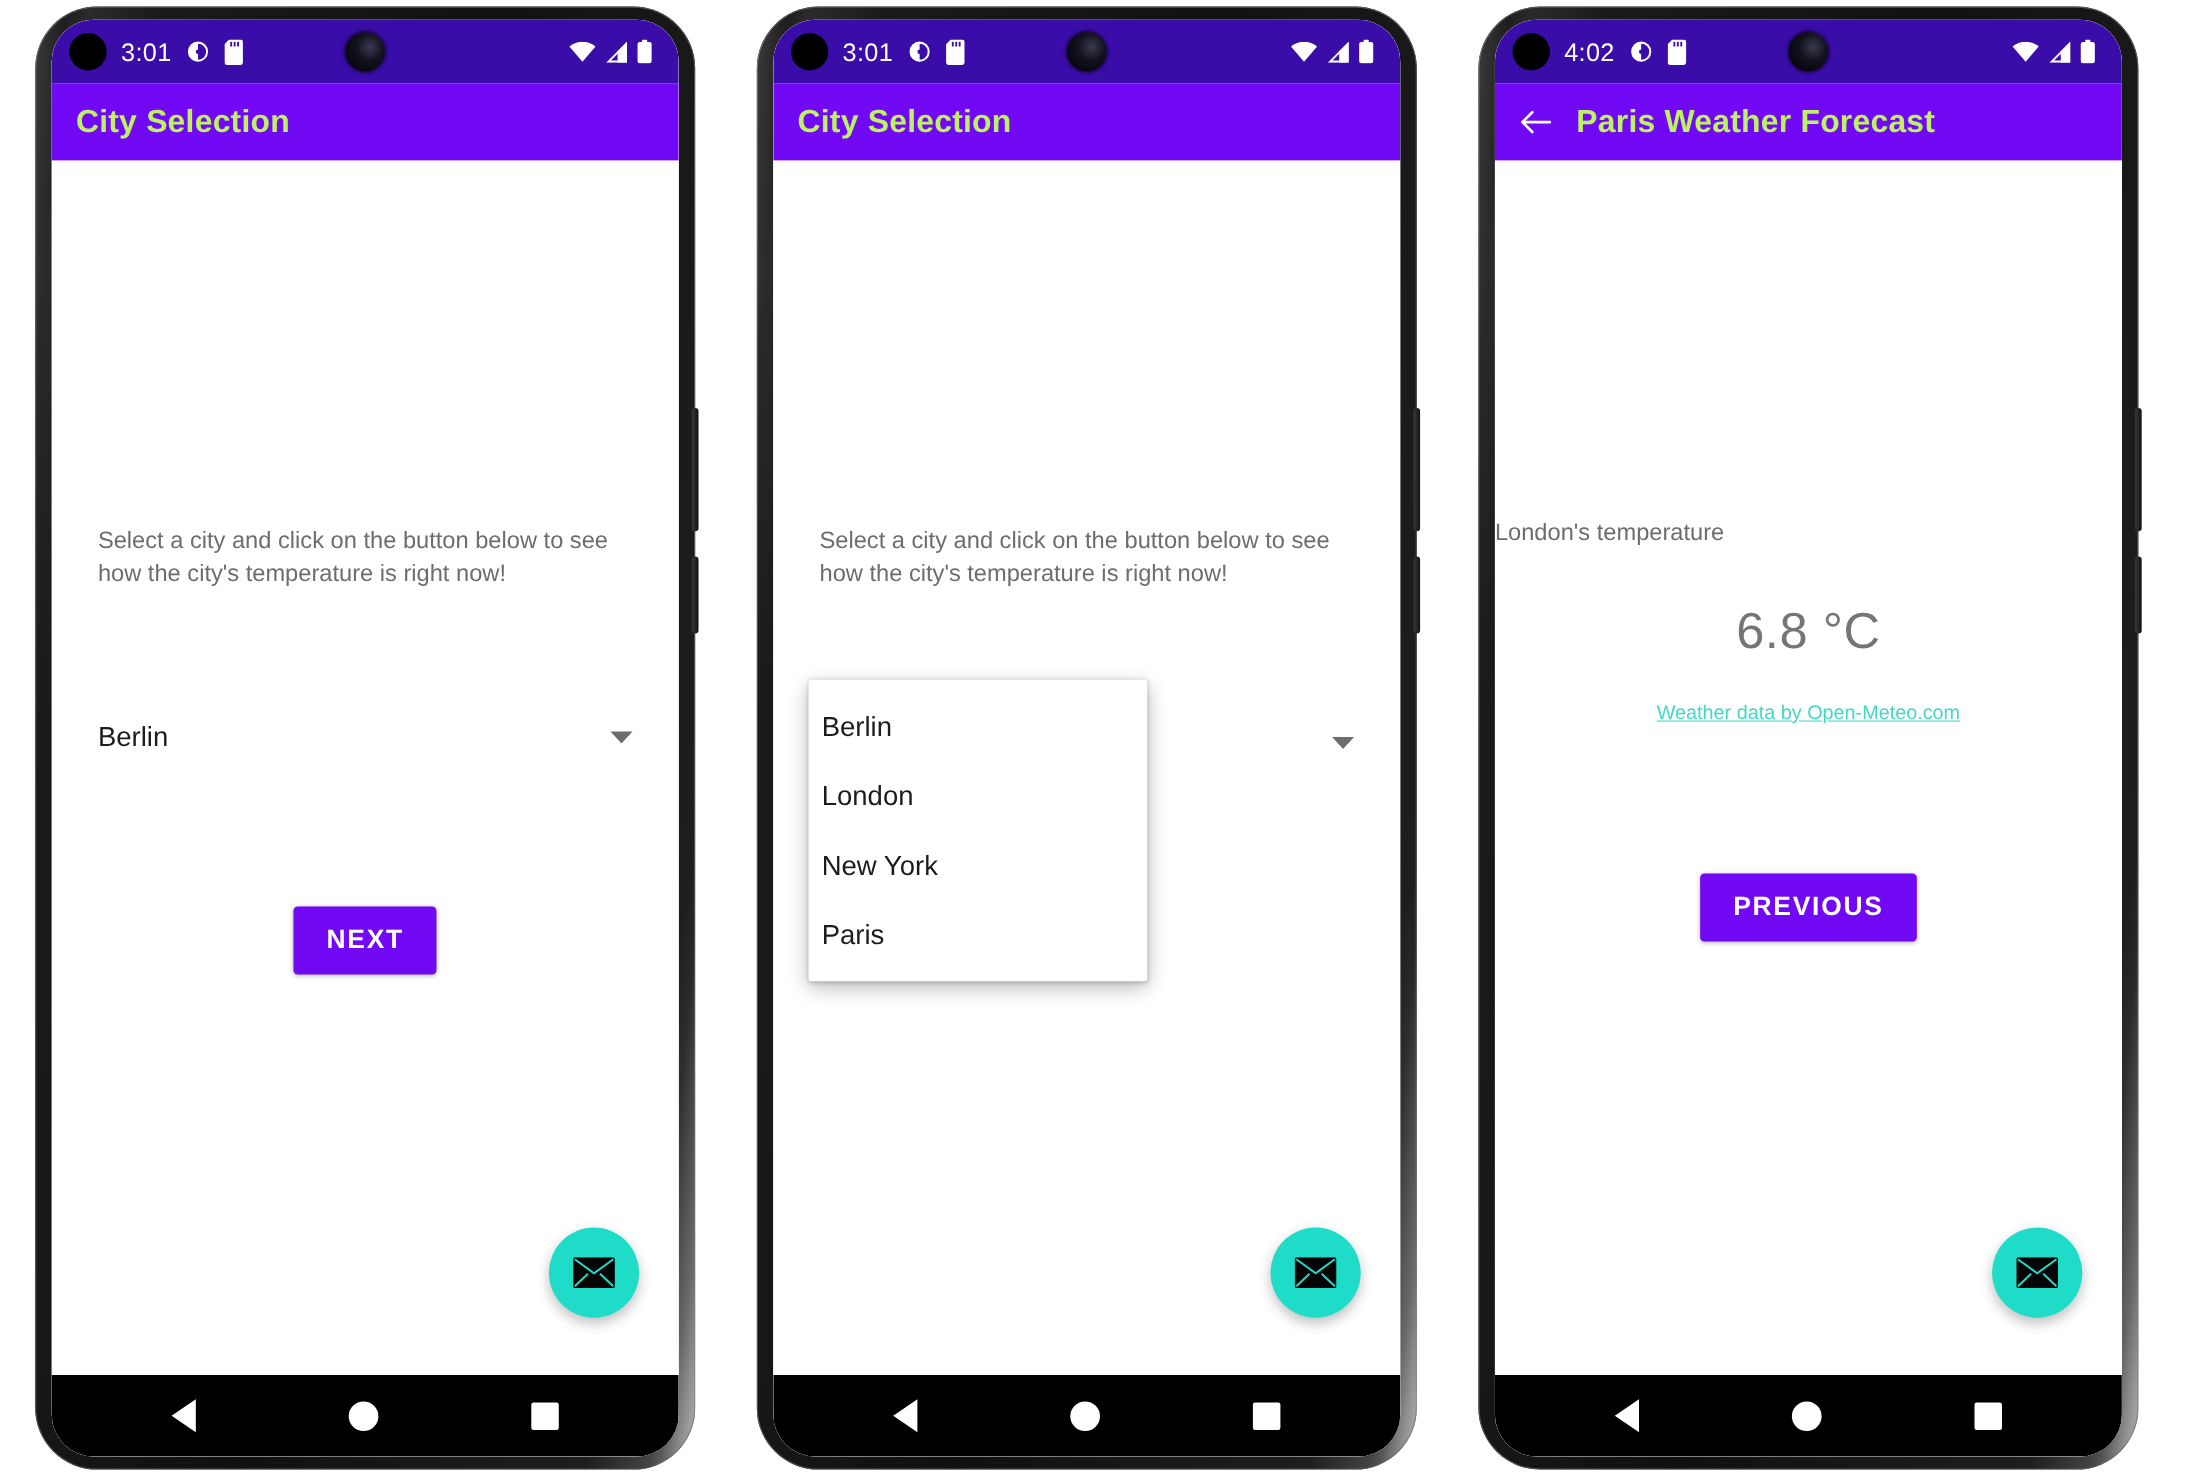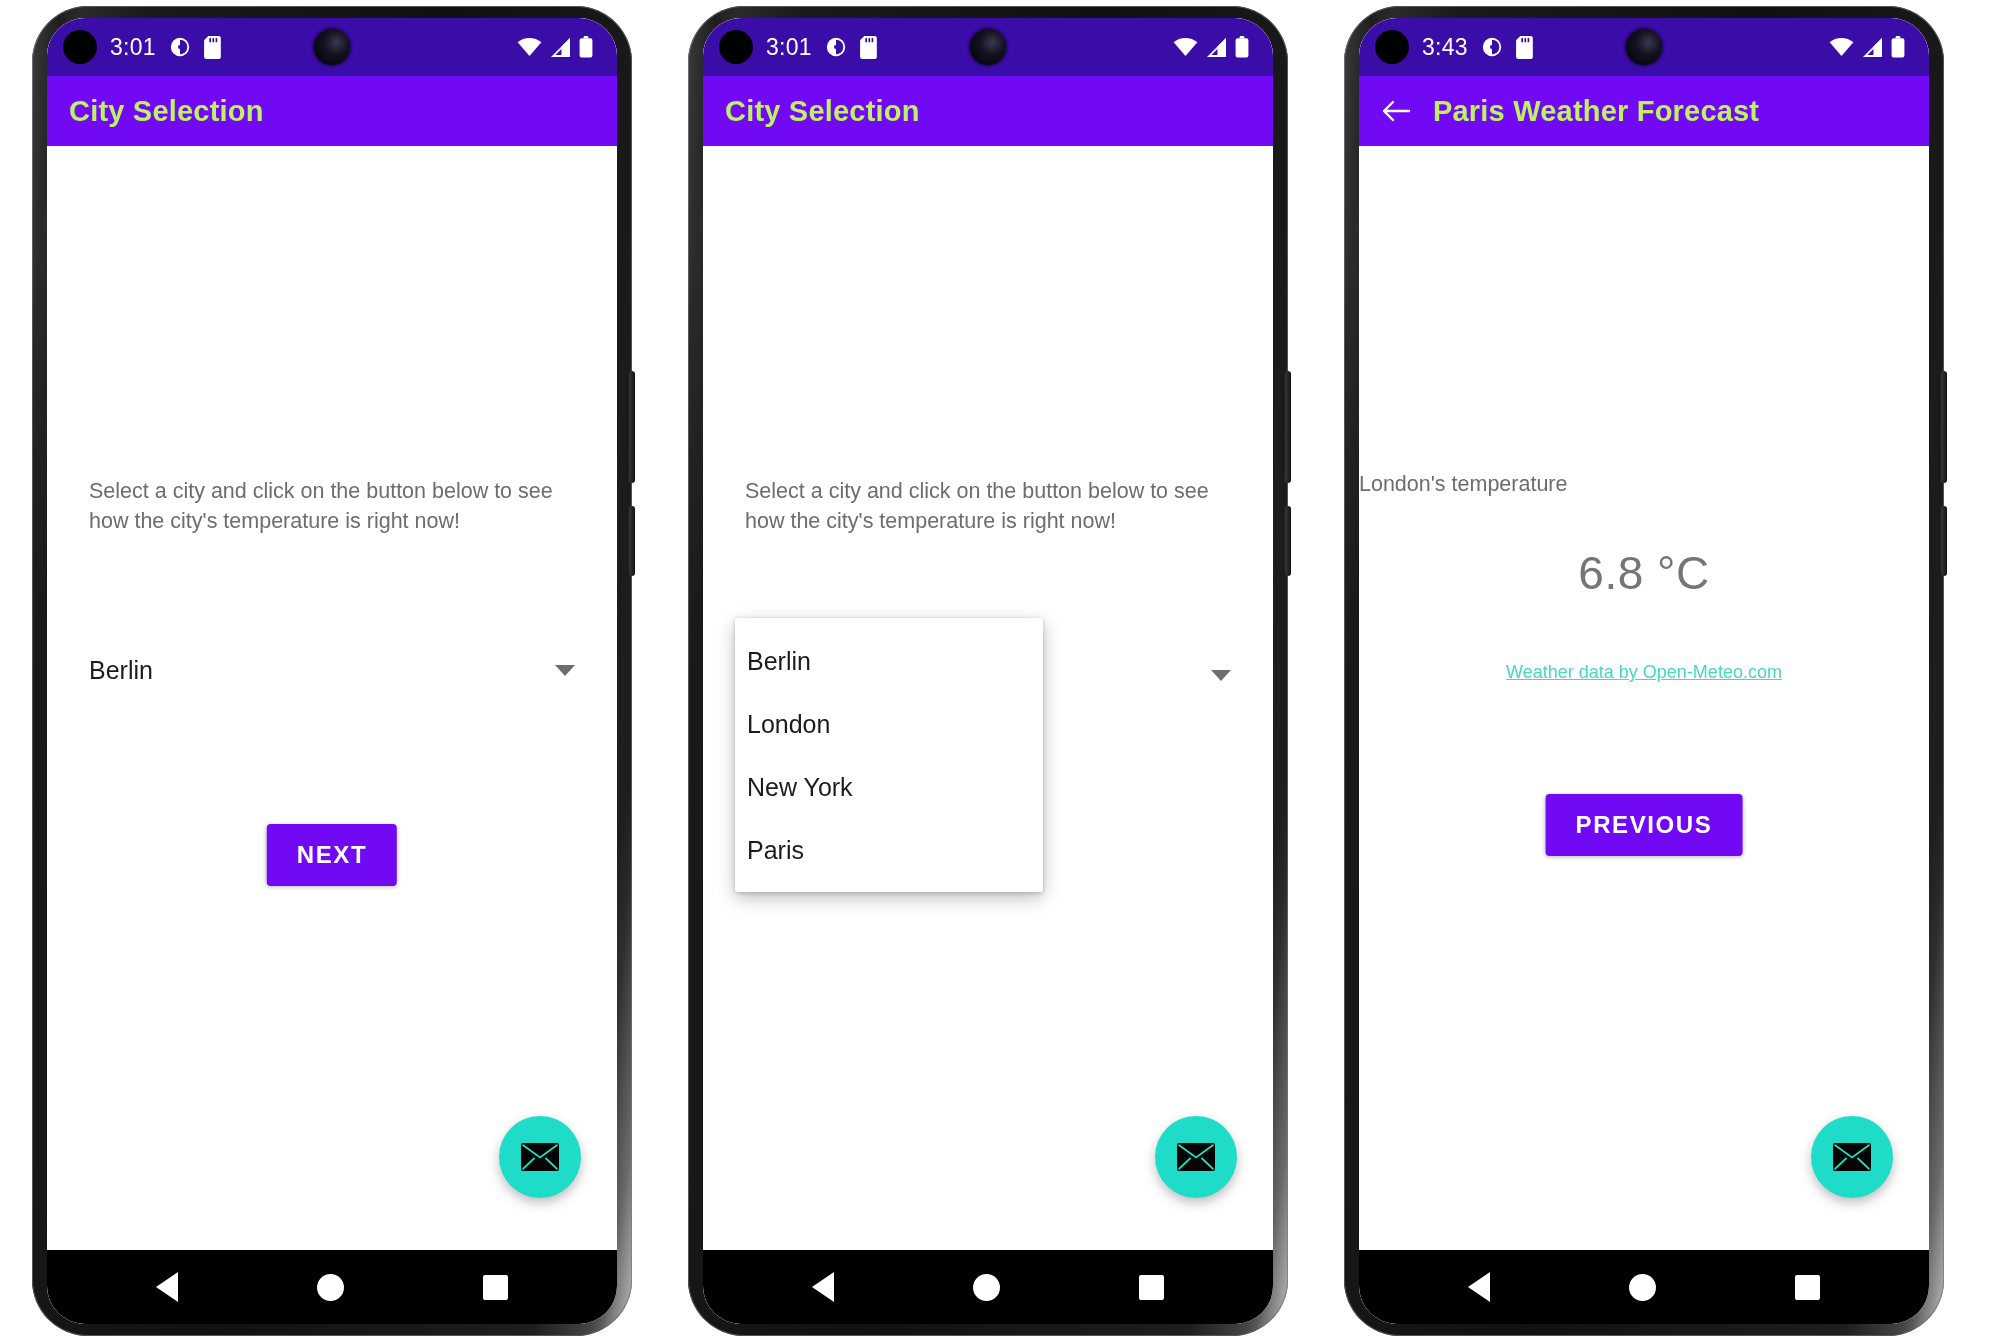--- a/index.html
+++ b/index.html
@@ -186,21 +186,21 @@
     left: 0; right: 0;
     top: 400px;
     text-align: center;
     font-size: 46px;
     color: #757575;
     letter-spacing: .5px;
   }
   .w-link {
     position: absolute;
     left: 0; right: 0;
-    top: 516px;
+    top: 492px;
     text-align: center;
     font-size: 18px;
     color: #44D7C4;
     text-decoration: underline;
     cursor: pointer;
   }
 
   
   .menu {
     position: absolute;
@@ -470,21 +470,21 @@
       <div class="edge-hl"></div>
       <div class="btn-vol a"></div>
       <div class="btn-vol b"></div>
     </div>
     <div class="screen">
       <div class="screen-inner">
 
         <div class="statusbar">
           <div class="sb-left">
             <div class="sb-dot"></div>
-            <span class="sb-time">3:43</span>
+            <span class="sb-time">4:02</span>
             <span class="sb-icon">
               <svg width="22" height="22" viewBox="0 0 24 24">
                   <circle cx="12" cy="12" r="10" fill="#fff"></circle>
                   <path d="M12 4a8 8 0 0 1 0 16z" fill="#3a0ca8"></path>
                   <circle cx="12" cy="12" r="2.2" fill="#3a0ca8"></circle>
                 </svg>
             </span>
             <span class="sb-icon">
               <svg width="19" height="23" viewBox="0 0 18 22">
                   <path d="M4 0h10a2 2 0 0 1 2 2v18a2 2 0 0 1-2 2H2a2 2 0 0 1-2-2V4z" fill="#fff"></path>

